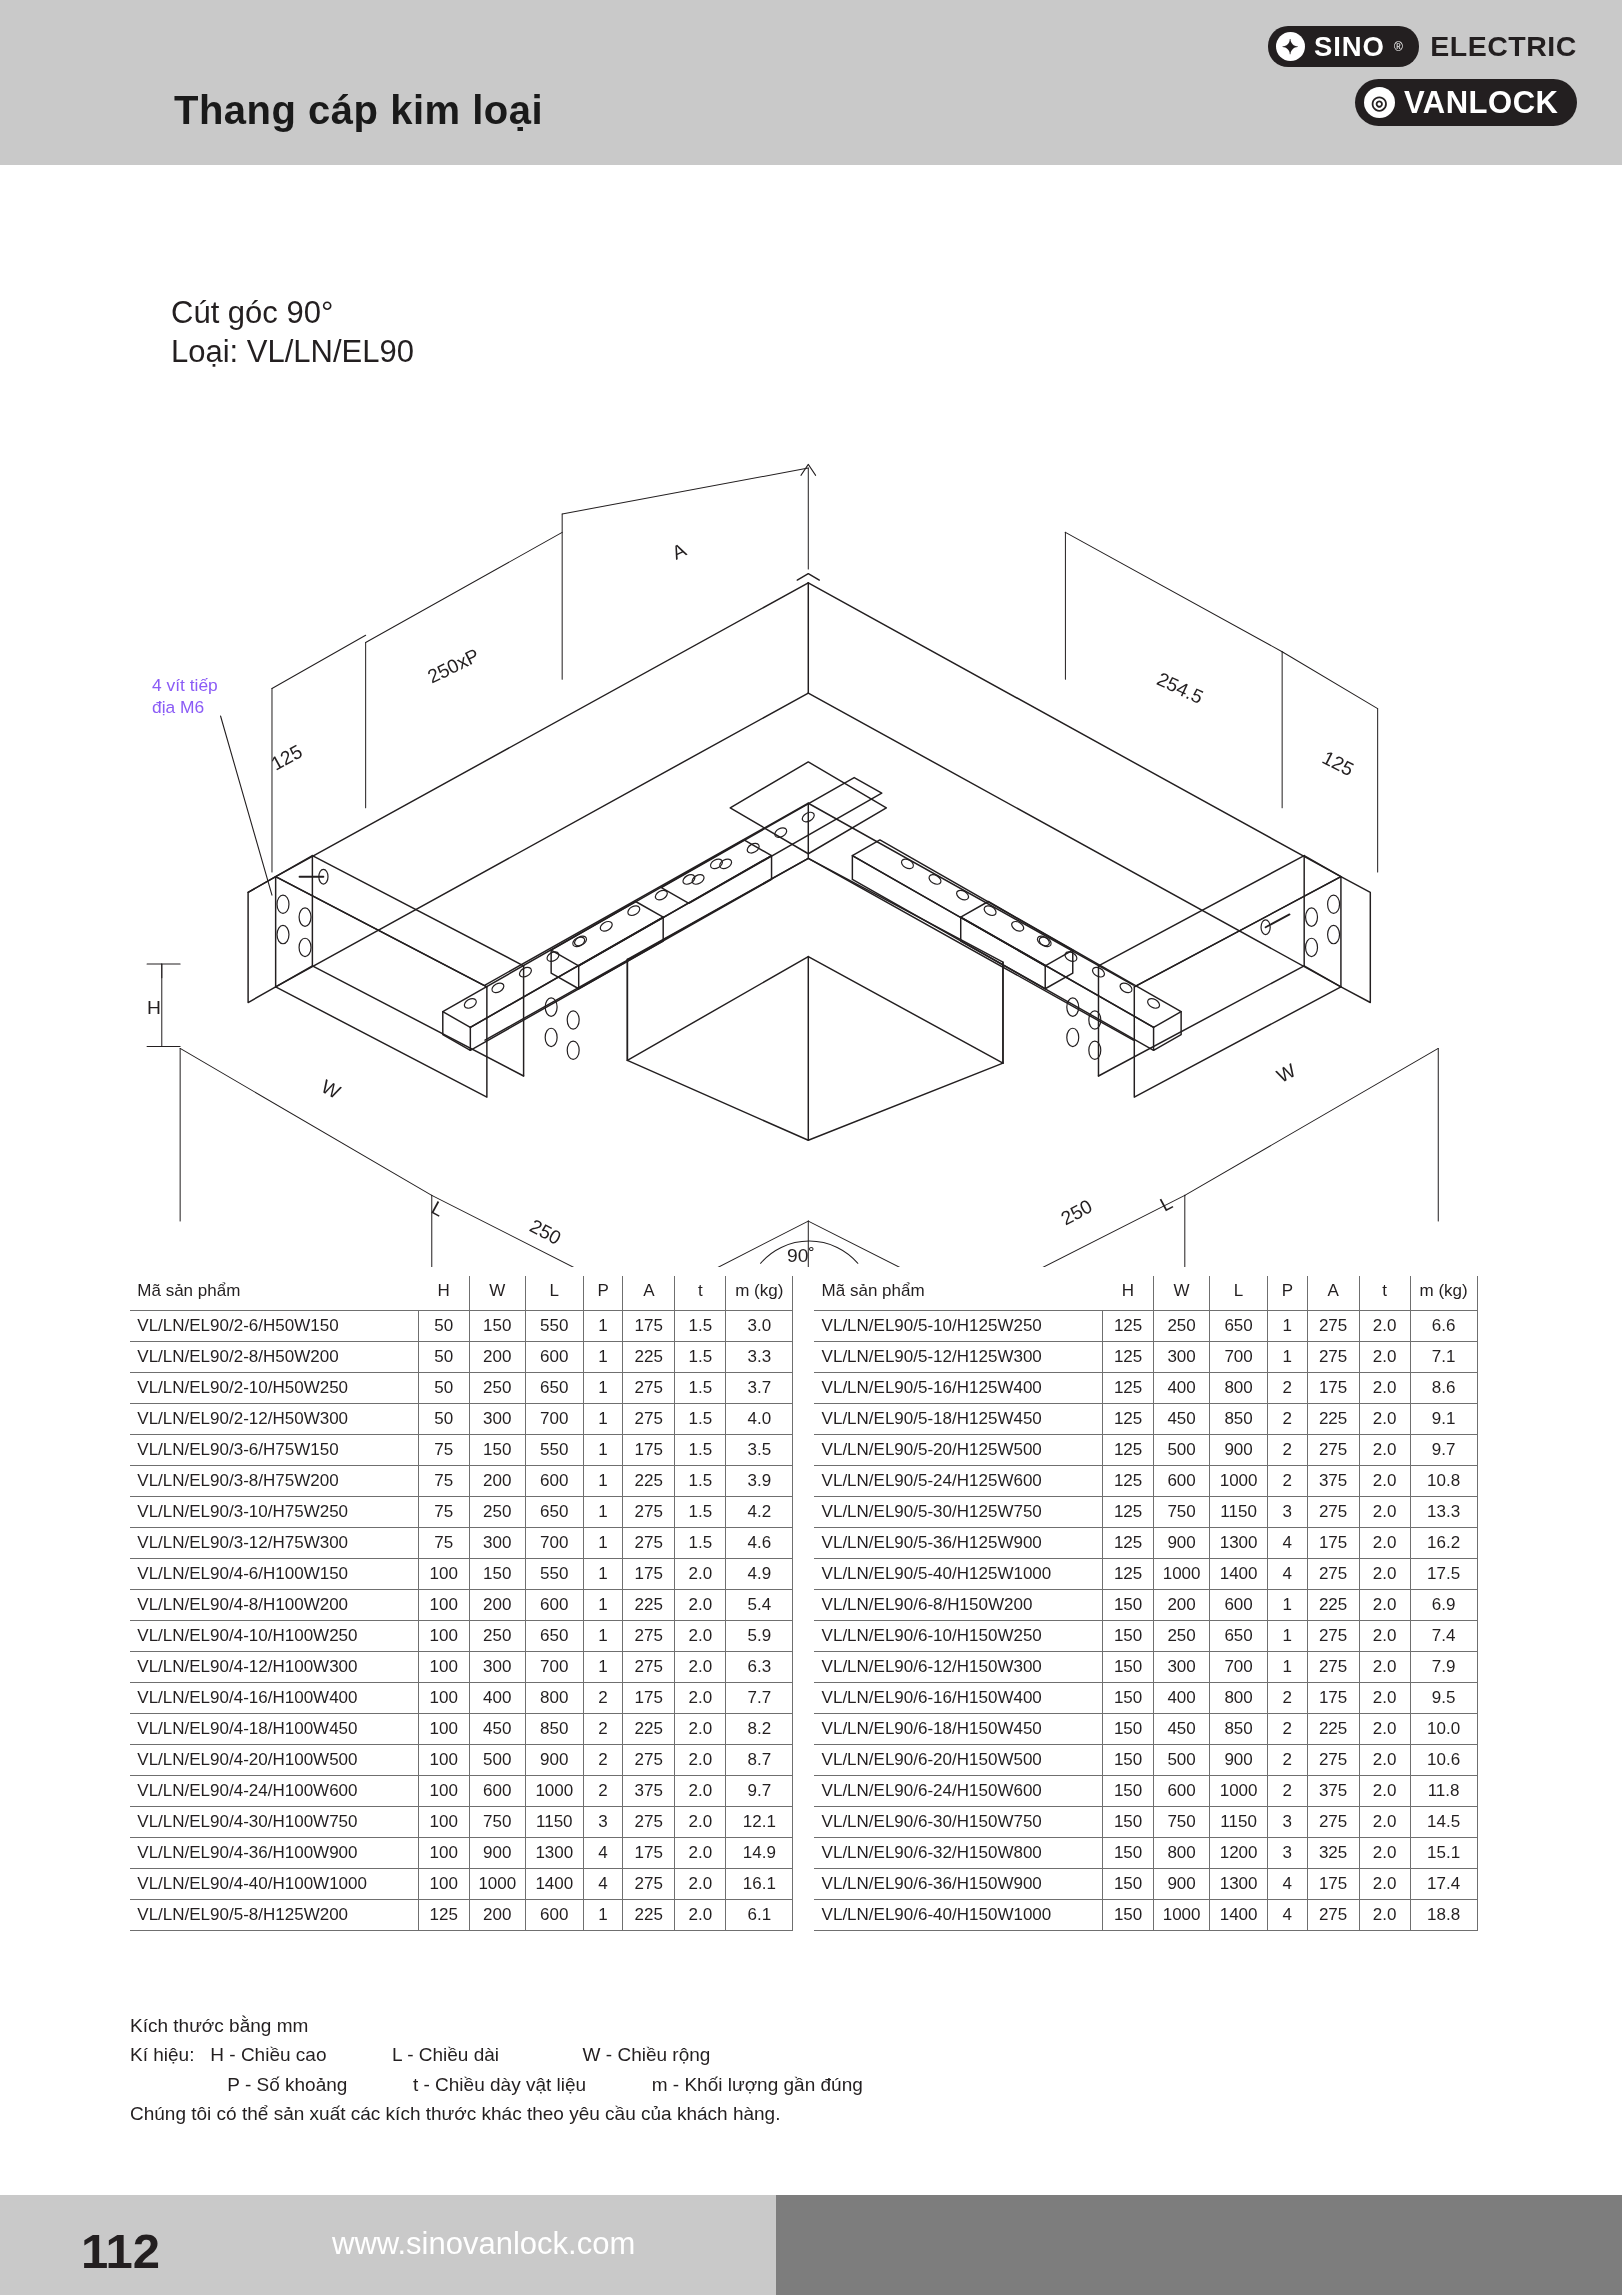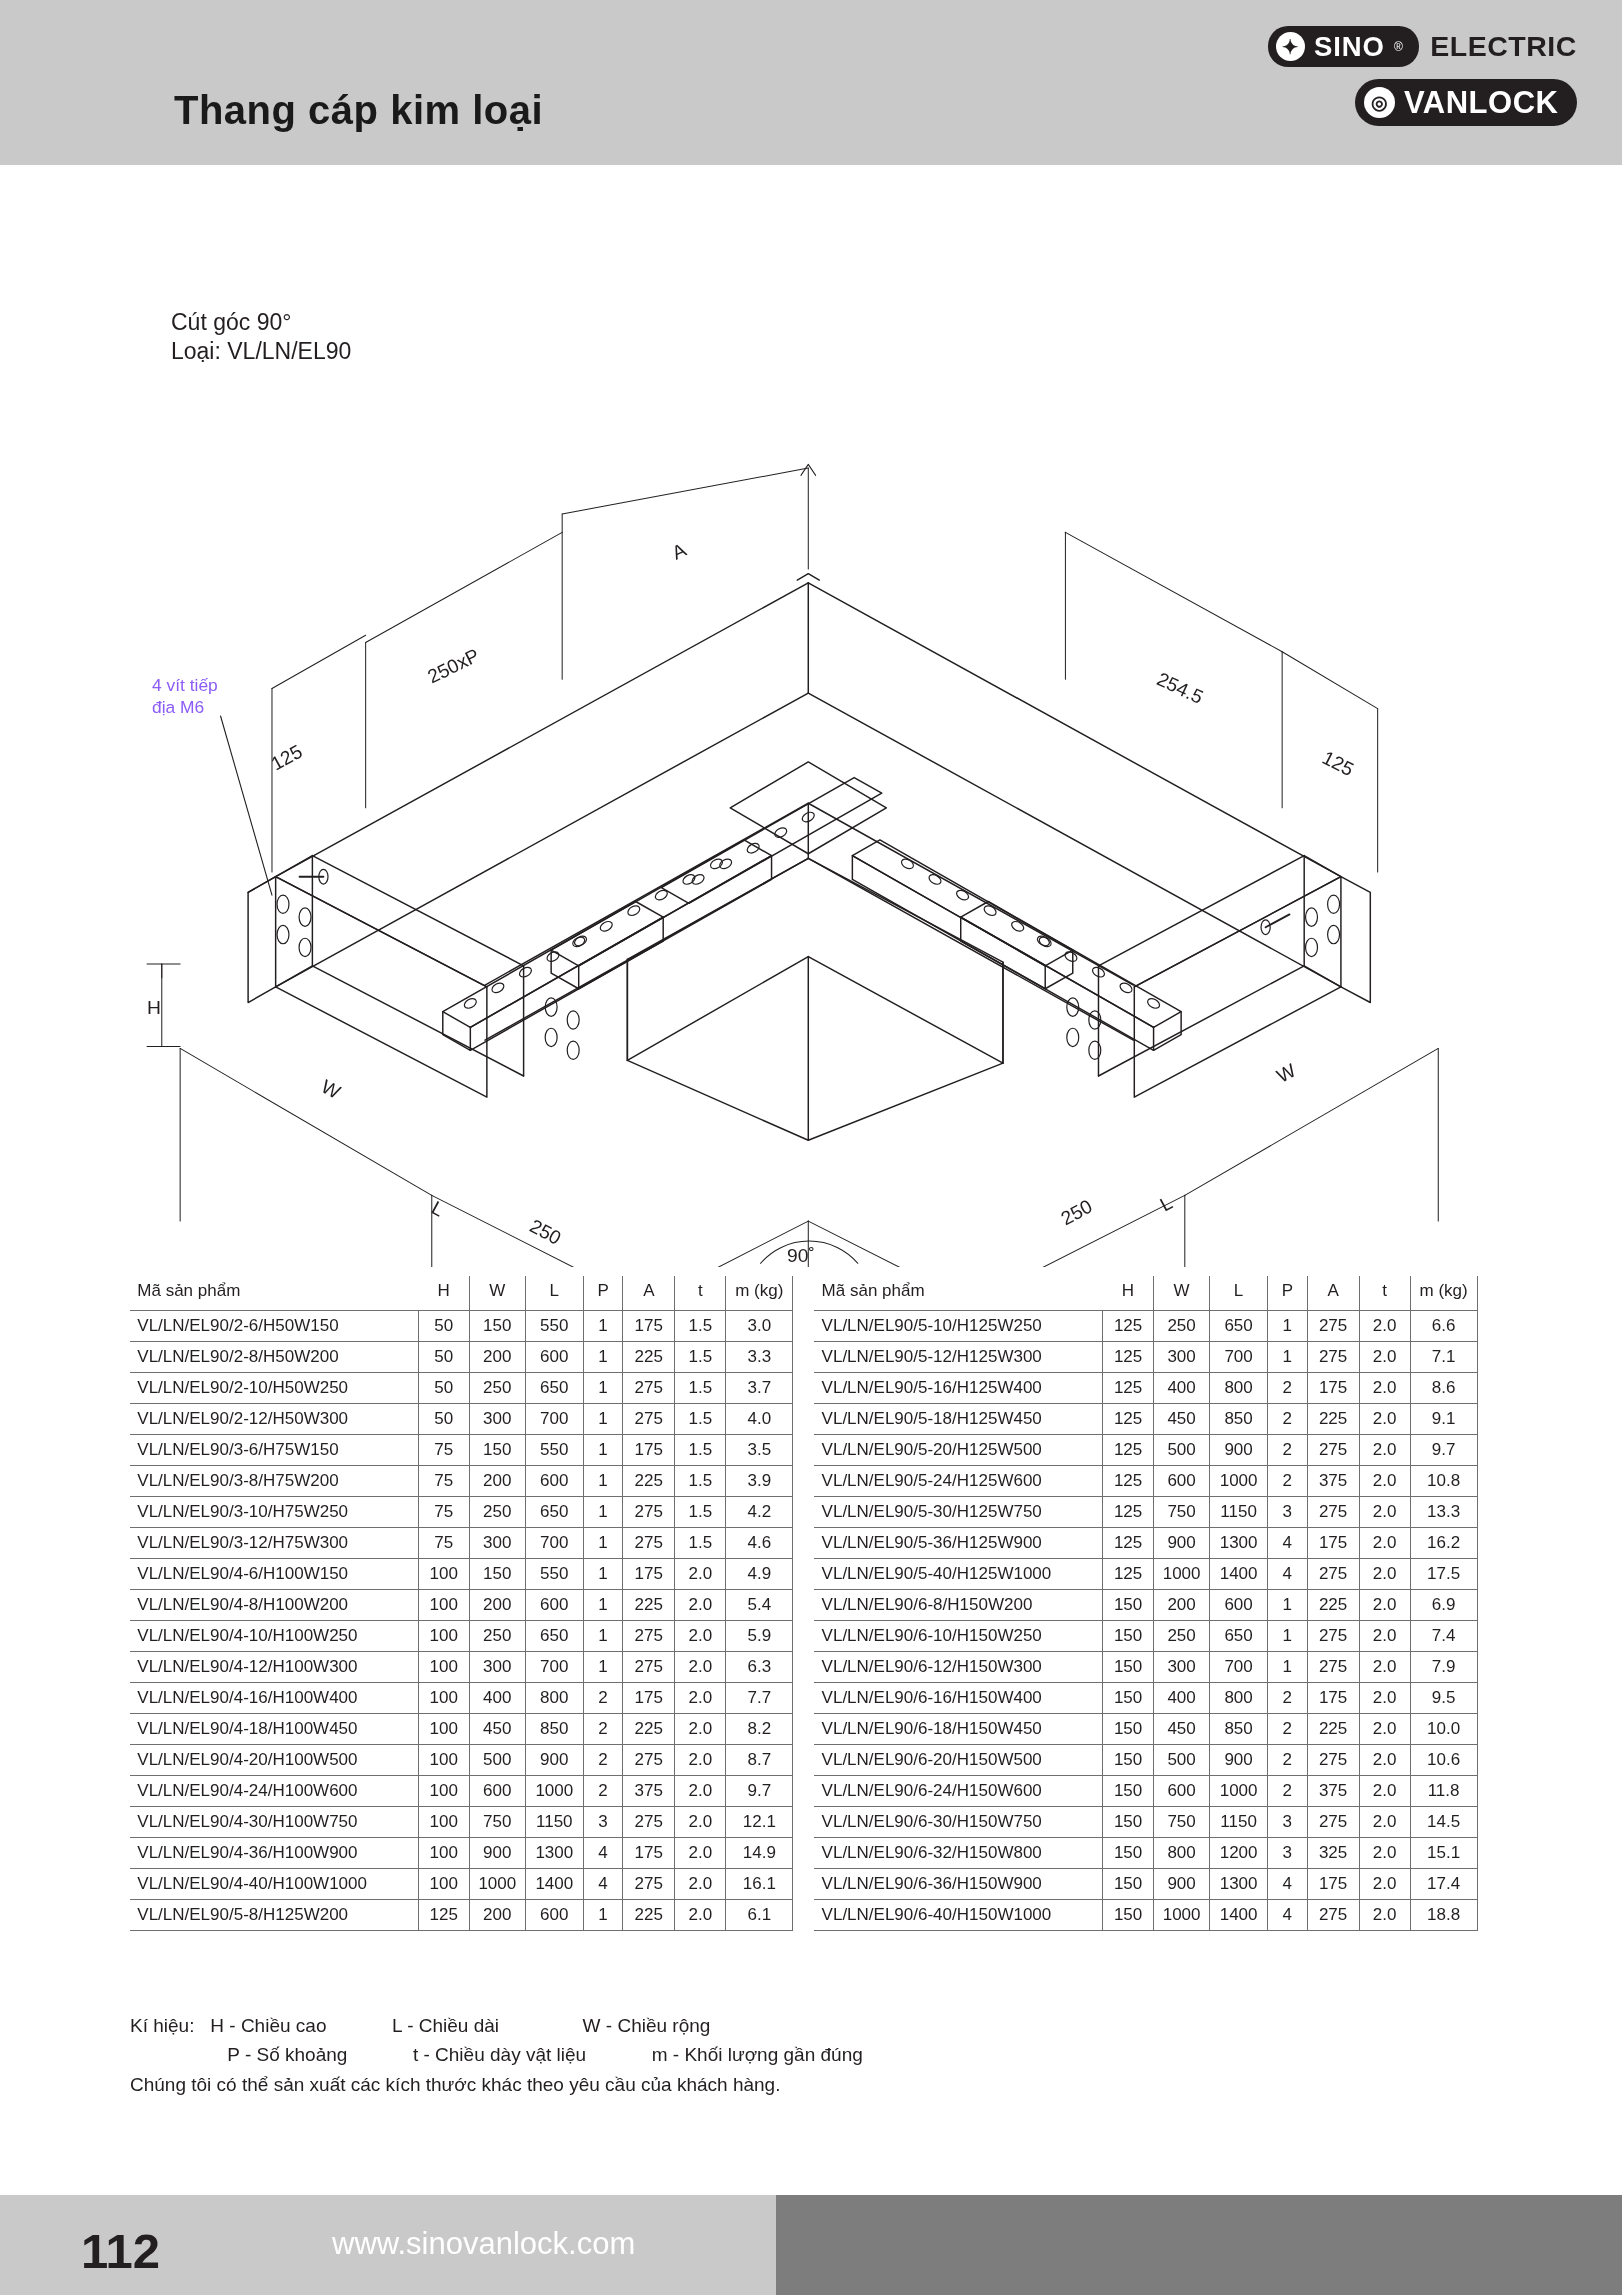--- a/index.html
+++ b/index.html
@@ -55,22 +55,22 @@
     display:flex;align-items:center;justify-content:center;
     font-size:19px;font-weight:bold;line-height:1;
   }
   .van-badge .word{font-size:31px;font-weight:bold;letter-spacing:0.5px;}
 
   
   .drawing-wrap{
     position:absolute;left:0;top:165px;width:1623px;height:1102px;
   }
   .caption{
-    position:absolute;left:171px;top:143px;
-    font-size:23px;line-height:1.25;color:#231f20;
+    position:absolute;left:171px;top:129px;
+    font-size:31px;line-height:1.25;color:#231f20;
   }
   .note-screw{
     position:absolute;left:152px;top:510px;
     font-size:17.4px;line-height:1.25;color:#8b5cf6;
   }
 
   
   .tables{
     position:absolute;left:130px;top:1276px;width:1377px;
     display:flex;gap:21px;
@@ -801,20 +801,21 @@
           <td class="pcol">4</td>
           <td class="acol">275</td>
           <td class="tcol">2.0</td>
           <td class="mcol">18.8</td>
         </tr>
       </tbody>
   </table>
 </div>
 
 <div class="footnotes">
+  <div>Kích thước bằng mm</div>
   <div class="legend-row">
     <span>Kí hiệu:</span>
     <span>&nbsp;</span>
     <span>H  - Chiều cao</span>
     <span class="fn-gap1"></span>
     <span>L  - Chiều dài</span>
     <span class="fn-gap2"></span>
     <span>W  - Chiều rộng</span>
   </div>
   <div class="legend-row">

